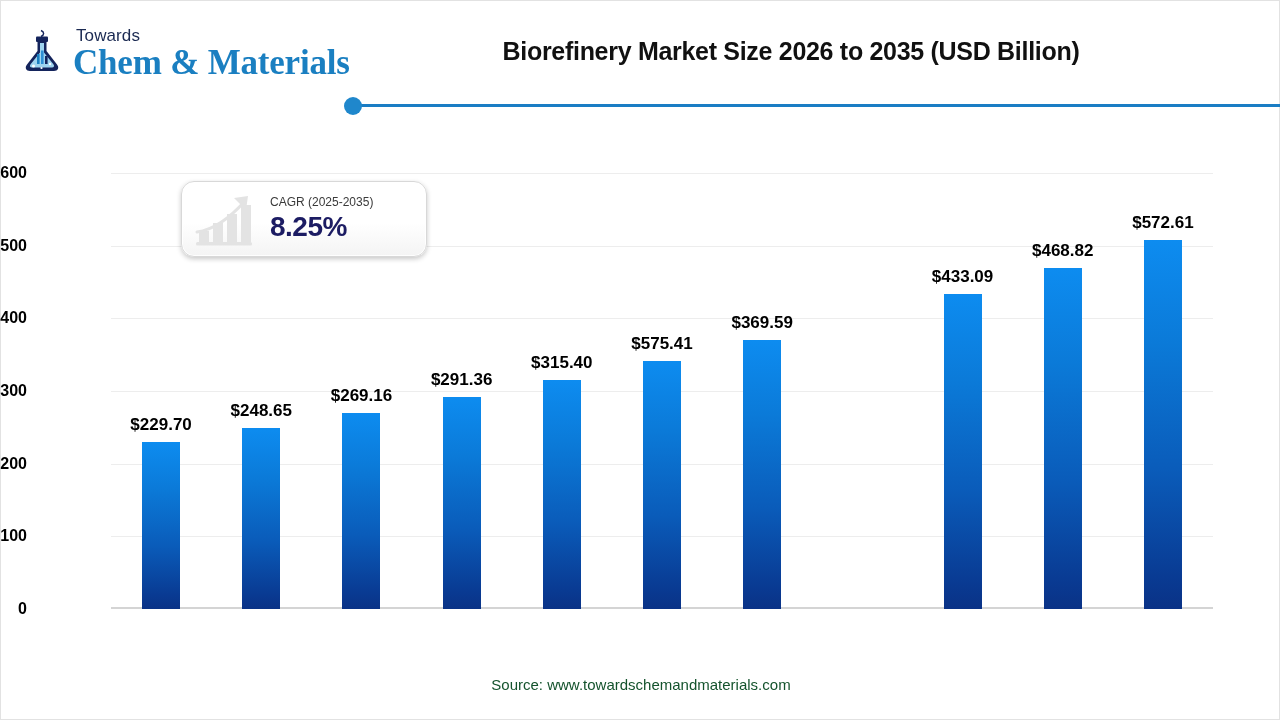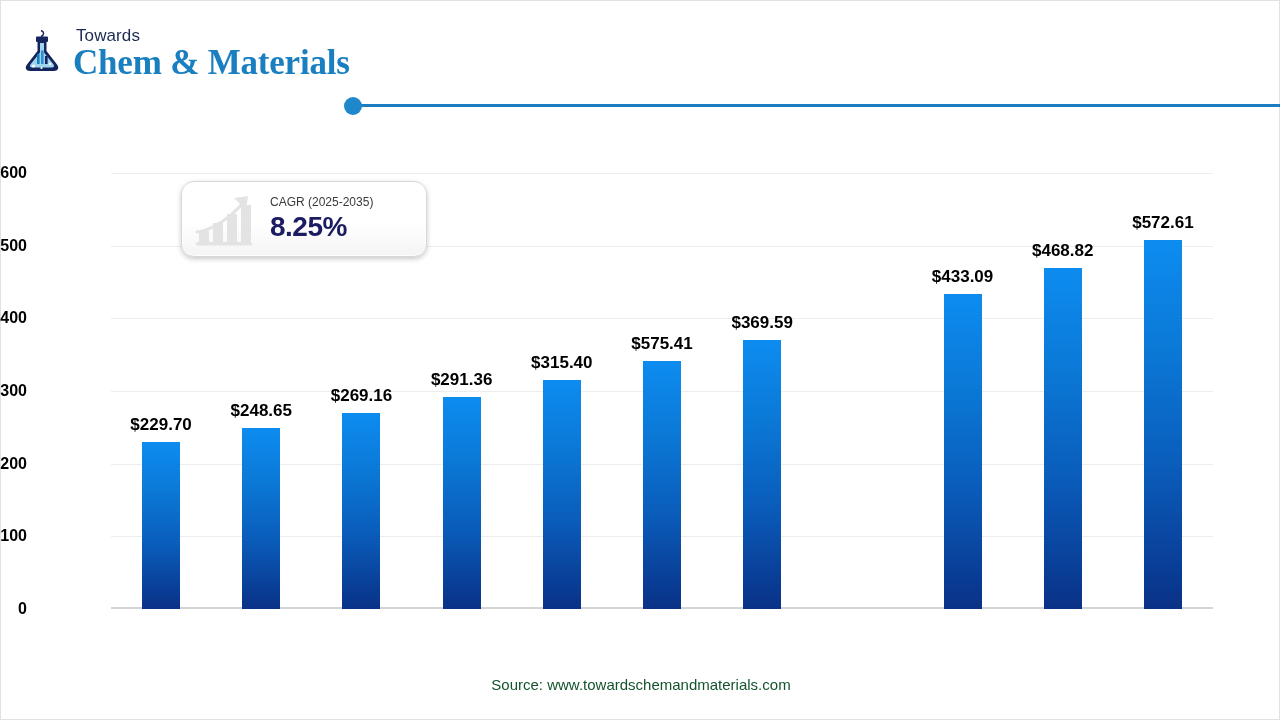--- a/index.html
+++ b/index.html
@@ -147,20 +147,21 @@
         <circle cx="14.5" cy="37" r="1.5" fill="#ffffff"></circle>
         <circle cx="31" cy="35" r="1.2" fill="#ffffff"></circle>
         <circle cx="22.5" cy="39" r="1.1" fill="#ffffff"></circle>
       </svg>
       <div id="logo-text">
         <div id="logo-line1">Towards</div>
         <div id="logo-line2">Chem &amp; Materials</div>
       </div>
     </div>
 
+    <div id="chart-title">Biorefinery Market Size 2026 to 2035 (USD Billion)</div>
 
     <div id="header-rule">
       <div id="header-rule-line"></div>
       <div id="header-rule-dot"></div>
     </div>
   </div>
 
   <div id="plot">
       <div class="ytick" style="top: 436px;">0</div>
       <div class="gridline" style="top: 363.333px;"></div>

